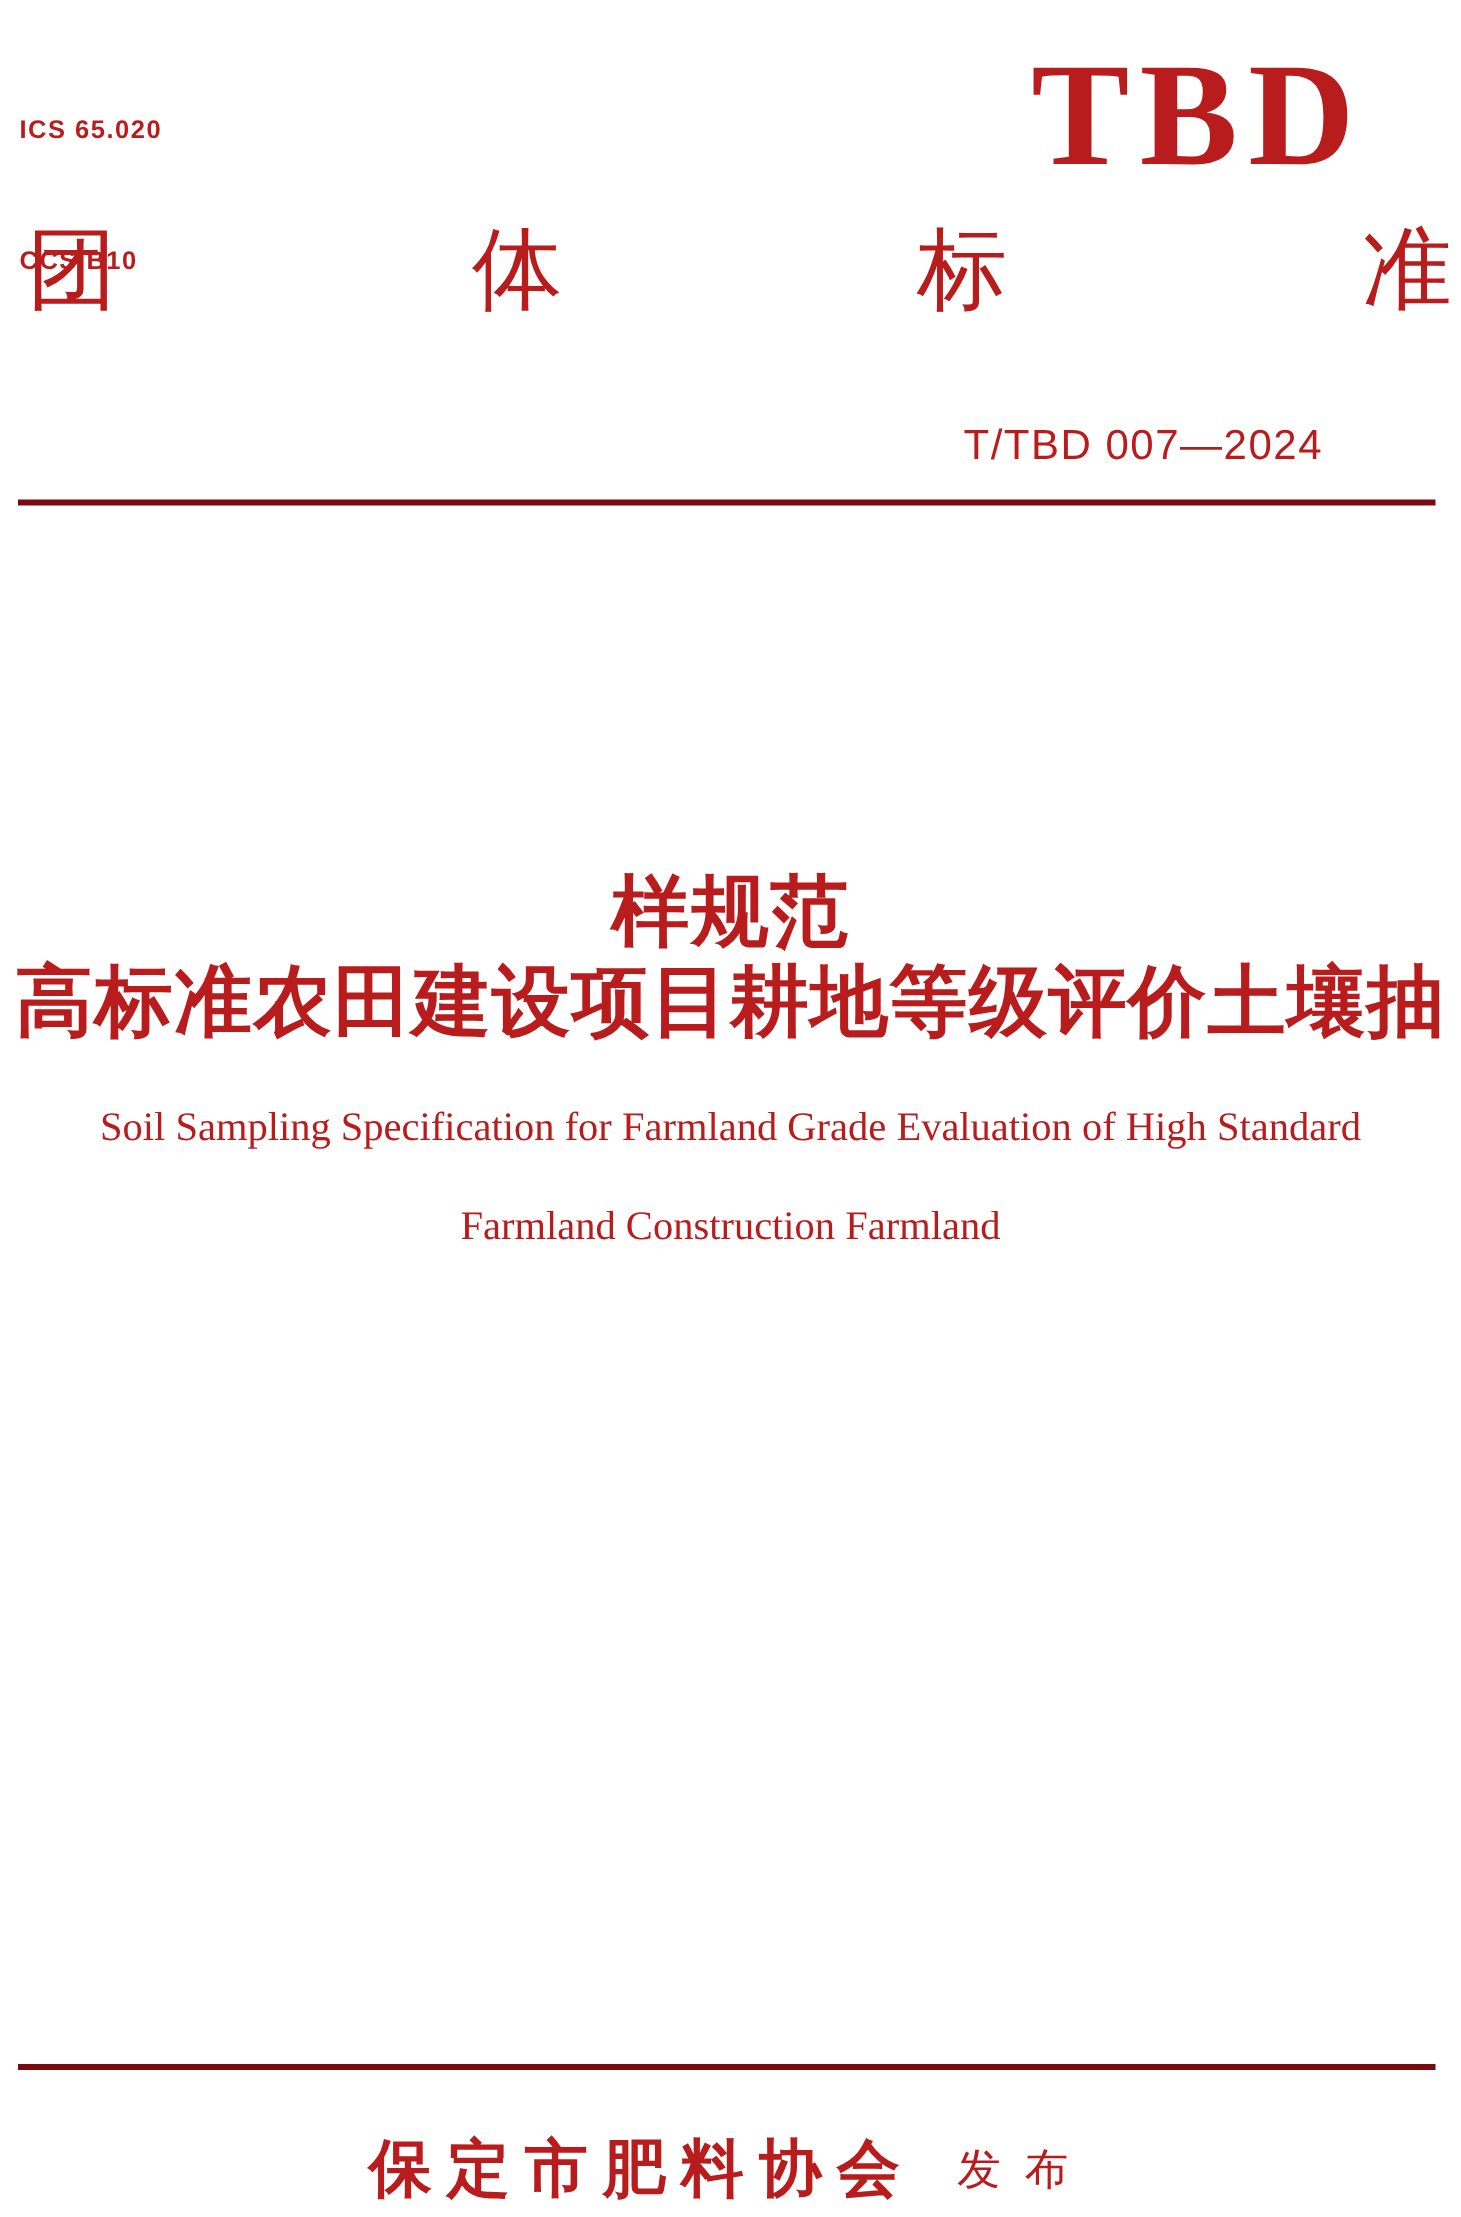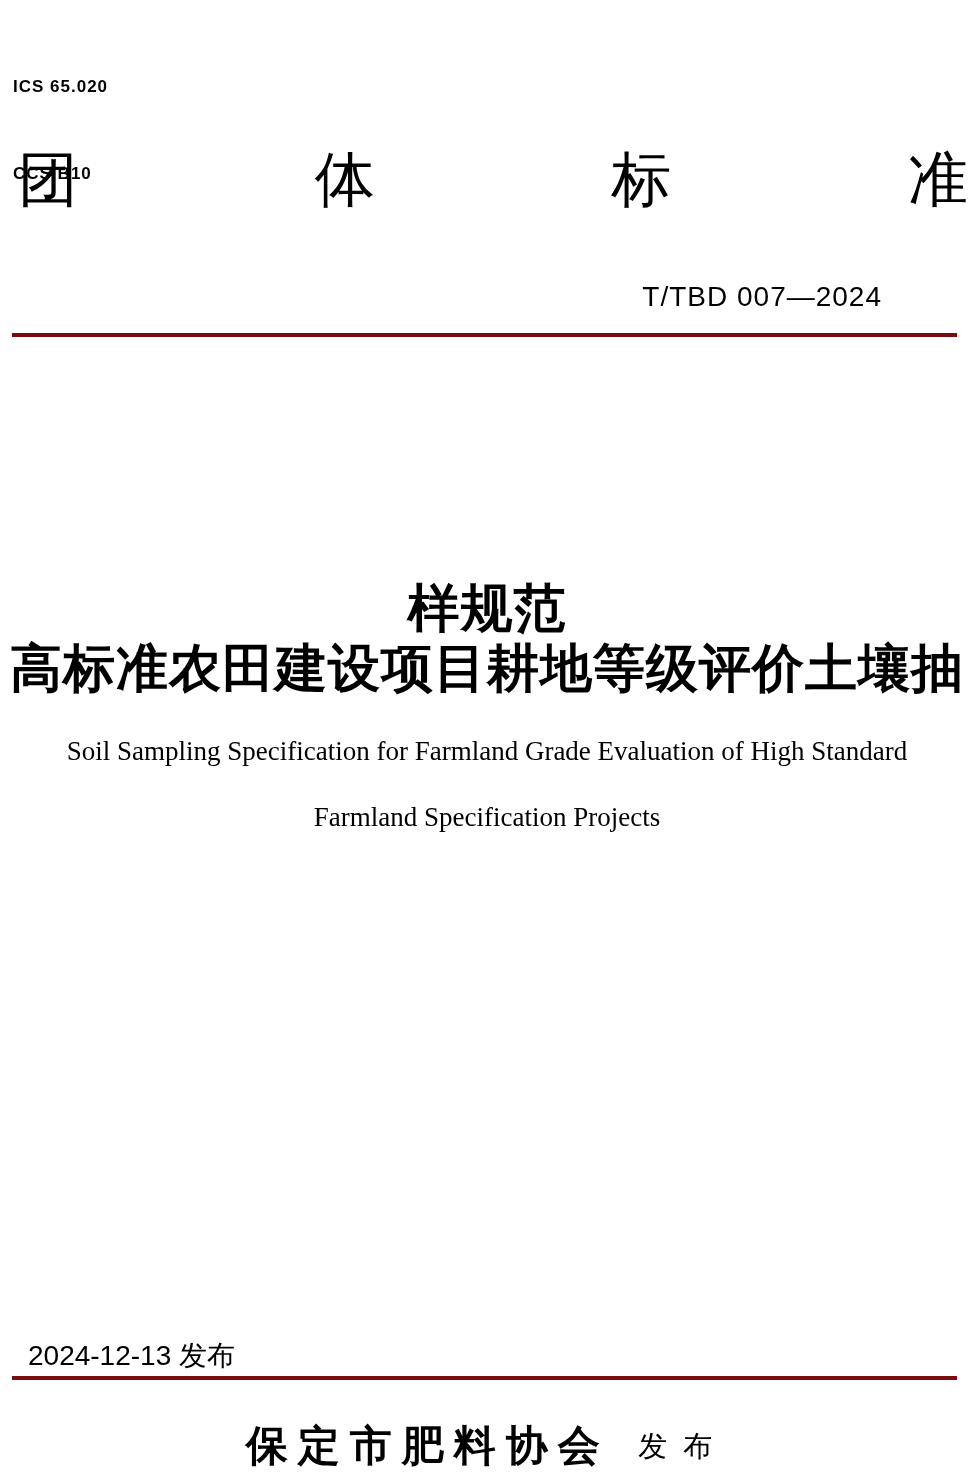--- a/index.html
+++ b/index.html
@@ -7,21 +7,21 @@
     padding: 0;
     background: #ffffff;
   }
   .page {
     position: relative;
     width: 974px;
     height: 1478px;
     background: #ffffff;
     overflow: hidden;
     font-family: "Liberation Sans", "DejaVu Sans", sans-serif;
-    color: #000000;
+    color: #b91c1c;
   }
 
   
   .ics-block {
     position: absolute;
     left: 13px;
     top: 14px;
     font-size: 17px;
     font-weight: 600;
     letter-spacing: 1px;
@@ -141,44 +141,44 @@
 </head>
 <body>
 
 <div class="page">
 
   <div class="ics-block">
     <div>ICS 65.020</div>
     <div>CCS B10</div>
   </div>
 
+  <div class="tbd-logo">TBD</div>
 
   <div class="standard-type-row">
     <span>团</span>
     <span>体</span>
     <span>标</span>
     <span>准</span>
   </div>
 
   <div class="standard-number">T/TBD 007—2024</div>
 
   <div class="rule rule-top" style="background: rgb(122, 12, 16);"></div>
 
   <div class="title-cn">
     <div>样规范</div>
     <div>高标准农田建设项目耕地等级评价土壤抽</div>
   </div>
 
   <div class="title-en">
     <div>Soil Sampling Specification for Farmland Grade Evaluation of High Standard</div>
-    <div>Farmland Specification Projects</div>
+    <div>Farmland Construction Farmland</div>
   </div>
 
   <div class="dates-row">
-    <span>2024-12-13 发布</span>
   </div>
 
   <div class="rule rule-bottom" style="background: rgb(122, 12, 16);"></div>
 
   <div class="publisher-row">
     <span class="publisher-name">保定市肥料协会</span>
     <span class="publisher-action">发布</span>
   </div>
 
 </div>

